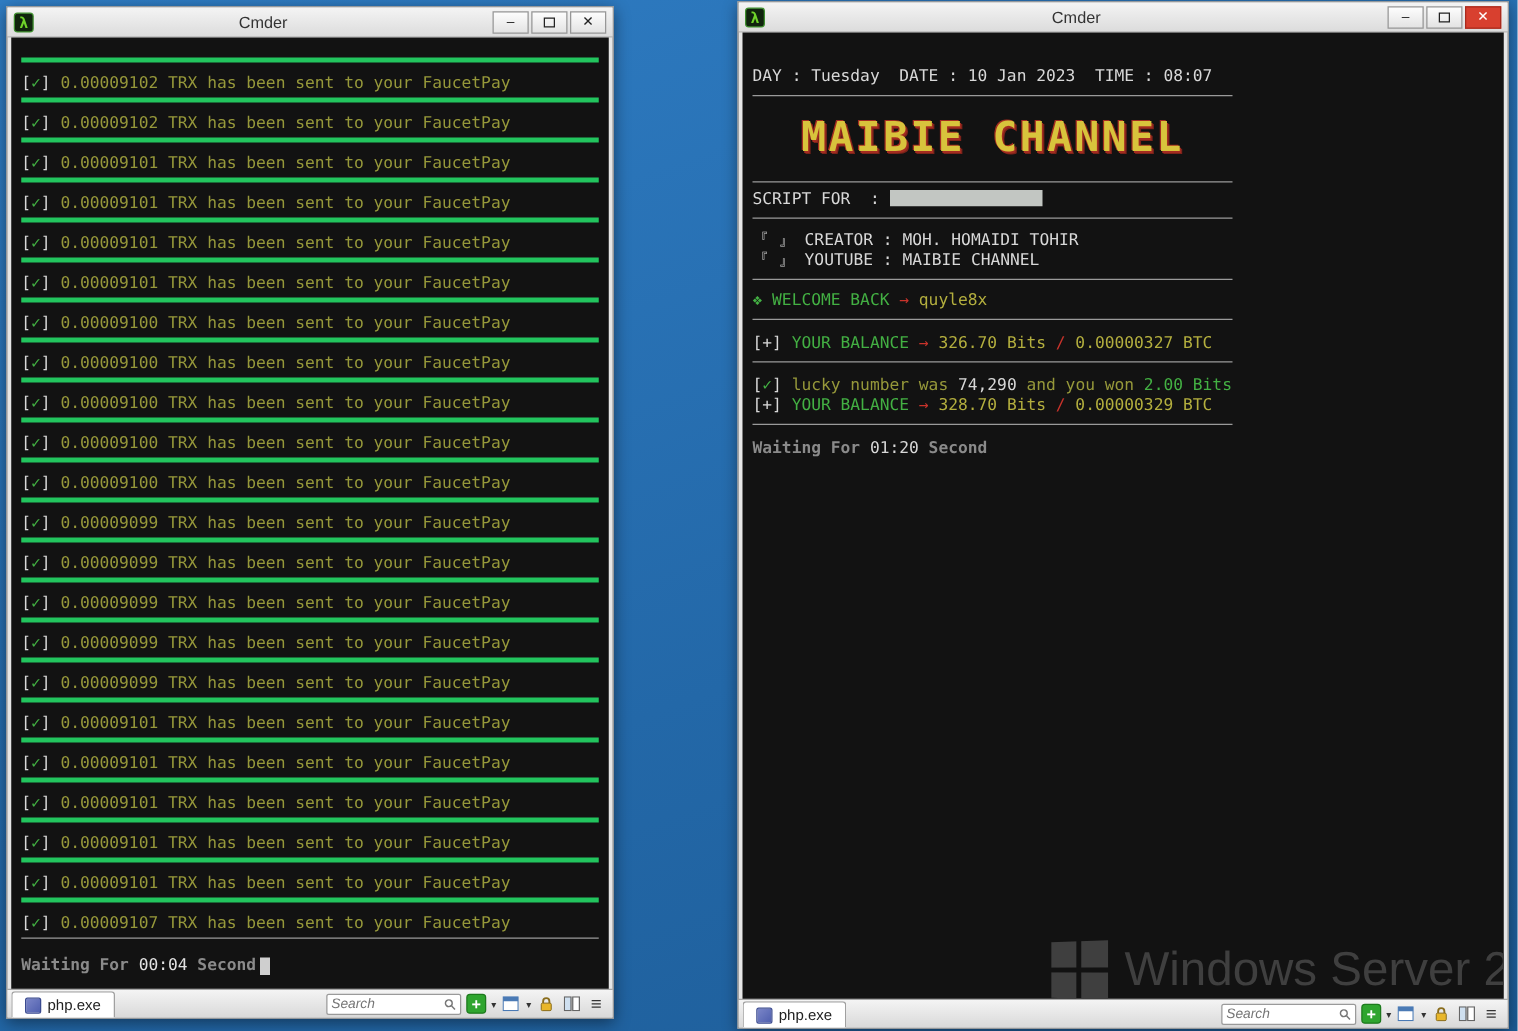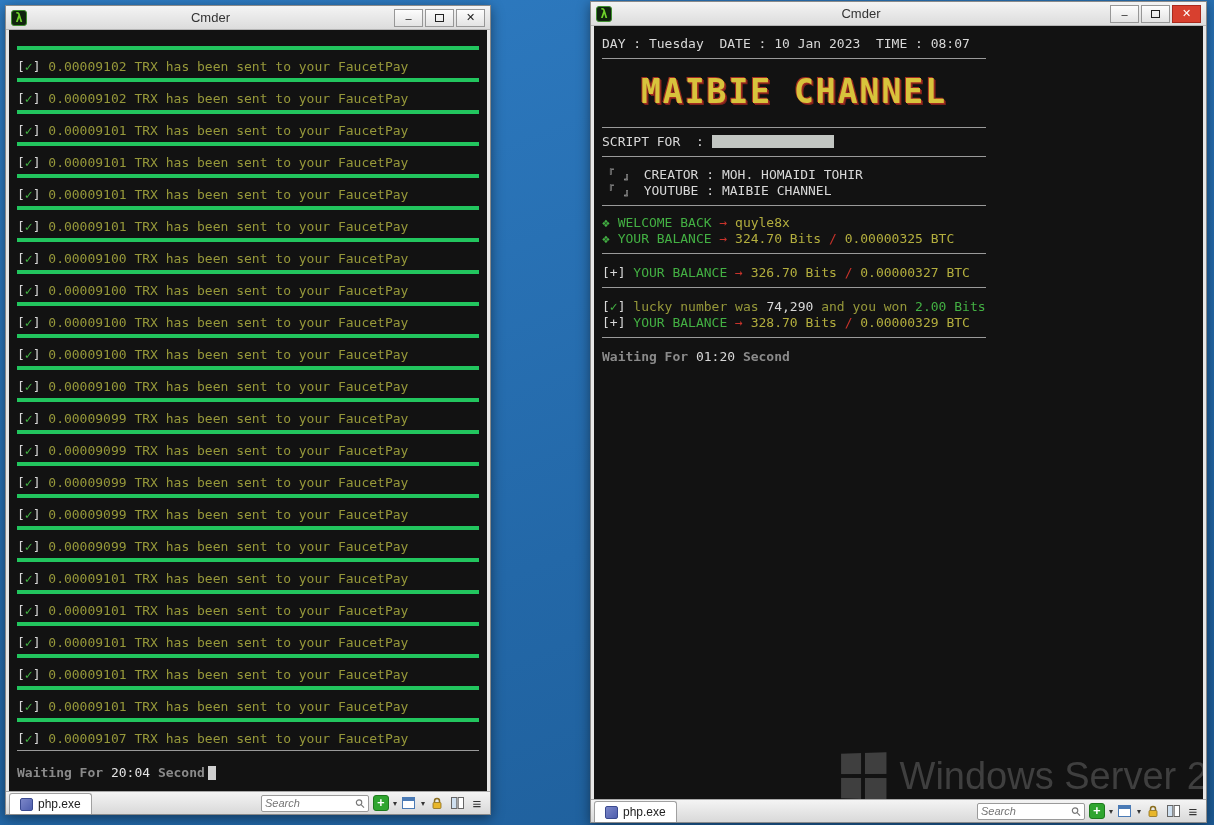--- a/index.html
+++ b/index.html
@@ -215,21 +215,21 @@
 <div class="trx-entry"><span class="wt">[</span><span class="gn">✓</span><span class="wt">]</span> <span class="ol">0.00009101</span> <span class="ol">TRX has been sent to your FaucetPay</span></div>
 
 <div class="trx-entry"><span class="wt">[</span><span class="gn">✓</span><span class="wt">]</span> <span class="ol">0.00009101</span> <span class="ol">TRX has been sent to your FaucetPay</span></div>
 
 <div class="trx-entry"><span class="wt">[</span><span class="gn">✓</span><span class="wt">]</span> <span class="ol">0.00009101</span> <span class="ol">TRX has been sent to your FaucetPay</span></div>
 
 <div class="trx-entry"><span class="wt">[</span><span class="gn">✓</span><span class="wt">]</span> <span class="ol">0.00009101</span> <span class="ol">TRX has been sent to your FaucetPay</span></div>
 
 <div class="trx-entry"><span class="wt">[</span><span class="gn">✓</span><span class="wt">]</span> <span class="ol">0.00009107</span> <span class="ol">TRX has been sent to your FaucetPay</span></div>
 </div>
-    <div class="waiting-line"><span class="gy">Waiting For</span> <span class="time">20:04</span> <span class="gy">Second</span><span class="cursor"></span></div>
+    <div class="waiting-line"><span class="gy">Waiting For</span> <span class="time">00:04</span> <span class="gy">Second</span><span class="cursor"></span></div>
   </div>
 
   <div class="statusbar">
     <div class="tab">
       <span class="php-icon"></span>
       <span>php.exe</span>
     </div>
     <div class="sb-right">
       <div class="searchbox">
         <input placeholder="Search" style="">
@@ -272,31 +272,30 @@
       <div class="tb-btn">–</div>
       <div class="tb-btn">
           <span class="max-box"></span>
         </div>
       <div class="tb-btn close-red">✕</div>
     </div>
   </div>
 
   <div class="term">
     <div class="rc">
-      <div class="line pre wt" style="margin-top:2px;">DAY : Tuesday  DATE : 10 Jan 2023  TIME : 08:07</div>
+      <div class="line pre wt" style="margin-top:20px;">DAY : Tuesday  DATE : 10 Jan 2023  TIME : 08:07</div>
       <hr>
       <div class="banner">MAIBIE CHANNEL</div>
       <hr>
       <div class="line"><span class="pre wt">SCRIPT FOR  :</span><span class="redacted"></span></div>
       <hr style="margin-bottom:10px;">
       <div class="line"><span class="wt">『 』</span> <span class="wt">CREATOR :</span> <span class="wt">MOH. HOMAIDI TOHIR</span></div>
       <div class="line"><span class="wt">『 』</span> <span class="wt">YOUTUBE :</span> <span class="wt">MAIBIE CHANNEL</span></div>
       <hr style="margin-bottom:9px;">
       <div class="line"><span class="gn">❖</span> <span class="gn">WELCOME BACK</span> <span class="rd">→</span> <span class="yl">quyle8x</span></div>
-      <div class="line"><span class="gn">❖</span> <span class="gn">YOUR BALANCE</span> <span class="rd">→</span> <span class="yl">324.70 Bits</span> <span class="rd">/</span> <span class="yl">0.00000325 BTC</span></div>
       <hr style="margin-bottom:11px;">
 
       <div class="win-block">
         <div class="line"><span class="wt">[</span><span class="wt">+</span><span class="wt">]</span> <span class="gn">YOUR BALANCE</span> <span class="rd">→</span> <span class="yl">326.70 Bits</span> <span class="rd">/</span> <span class="yl">0.00000327 BTC</span></div>
       </div>
       <hr style="margin-bottom:11px;">
 
       <div class="win-block">
         <div class="line"><span class="wt">[</span><span class="gn">✓</span><span class="wt">]</span> <span class="ol">lucky number was</span> <span class="wt">74,290</span> <span class="ol">and you won</span> <span class="gn">2.00 Bits</span></div>
         <div class="line"><span class="wt">[</span><span class="wt">+</span><span class="wt">]</span> <span class="gn">YOUR BALANCE</span> <span class="rd">→</span> <span class="yl">328.70 Bits</span> <span class="rd">/</span> <span class="yl">0.00000329 BTC</span></div>

